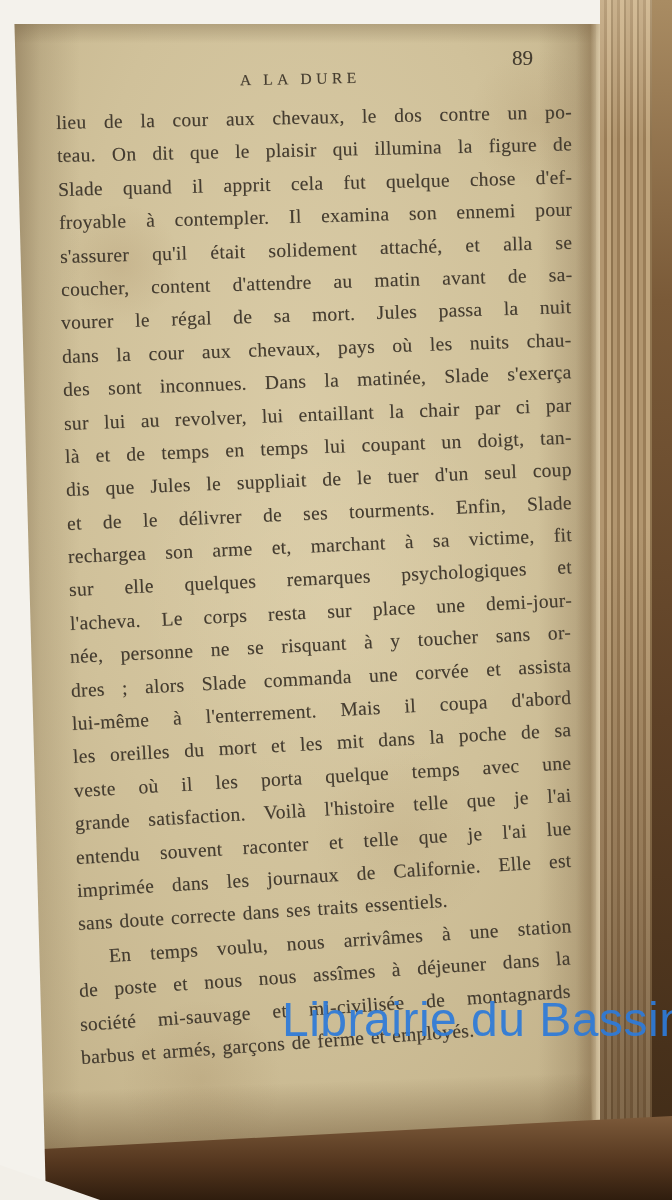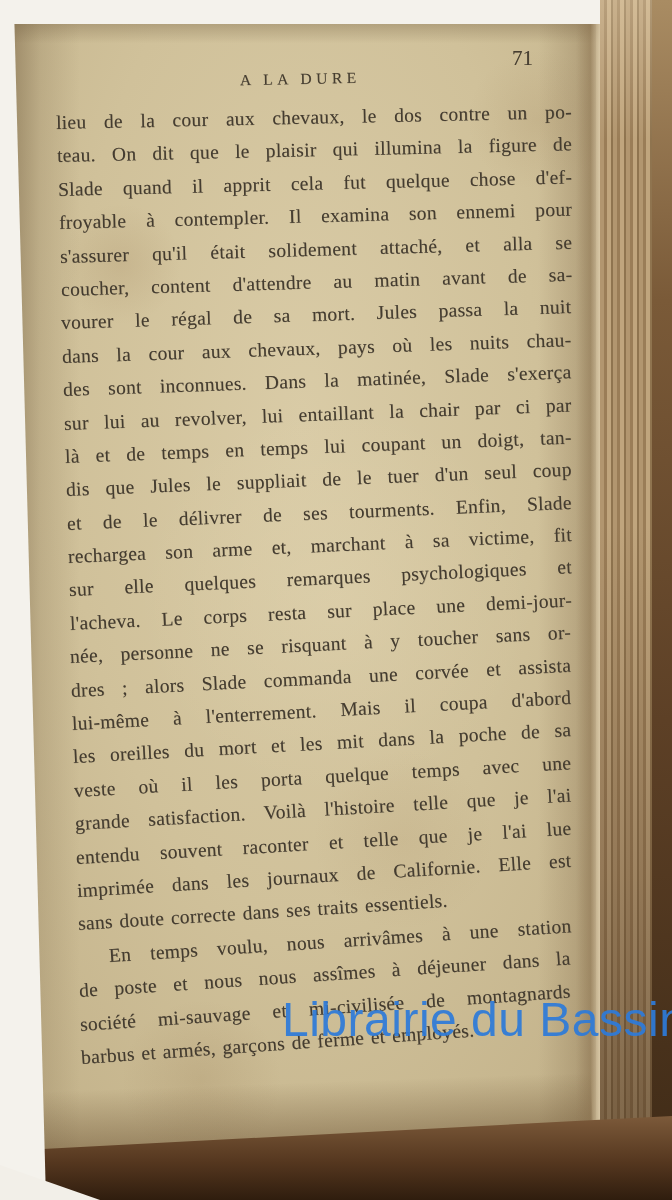--- a/index.html
+++ b/index.html
@@ -112,21 +112,21 @@
 
 <div class="photo">
   <div class="paper"></div>
   <div class="mottle"></div>
   <div class="gutter-shadow"></div>
   <div class="top-shade"></div>
   <div class="right-shade"></div>
   <div class="bottom-shade"></div>
 
   <div class="running-header">A LA DURE</div>
-  <div class="page-number">71</div>
+  <div class="page-number">89</div>
 
   <div class="text-block">
       <div class="line" style="transform: rotate(-1.2deg); margin-left: 0px;">lieu de la cour aux chevaux, le dos contre un po-</div>
       <div class="line" style="transform: rotate(-1.3deg); margin-left: 0.9px;">teau. On dit que le plaisir qui illumina la figure de</div>
       <div class="line" style="transform: rotate(-1.4deg); margin-left: 1.8px;">Slade quand il apprit cela fut quelque chose d'ef-</div>
       <div class="line" style="transform: rotate(-1.5deg); margin-left: 2.7px;">froyable à contempler. Il examina son ennemi pour</div>
       <div class="line" style="transform: rotate(-1.6deg); margin-left: 3.6px;">s'assurer qu'il était solidement attaché, et alla se</div>
       <div class="line" style="transform: rotate(-1.7deg); margin-left: 4.5px;">coucher, content d'attendre au matin avant de sa-</div>
       <div class="line" style="transform: rotate(-1.8deg); margin-left: 5.4px;">vourer le régal de sa mort. Jules passa la nuit</div>
       <div class="line" style="transform: rotate(-1.9deg); margin-left: 6.3px;">dans la cour aux chevaux, pays où les nuits chau-</div>

